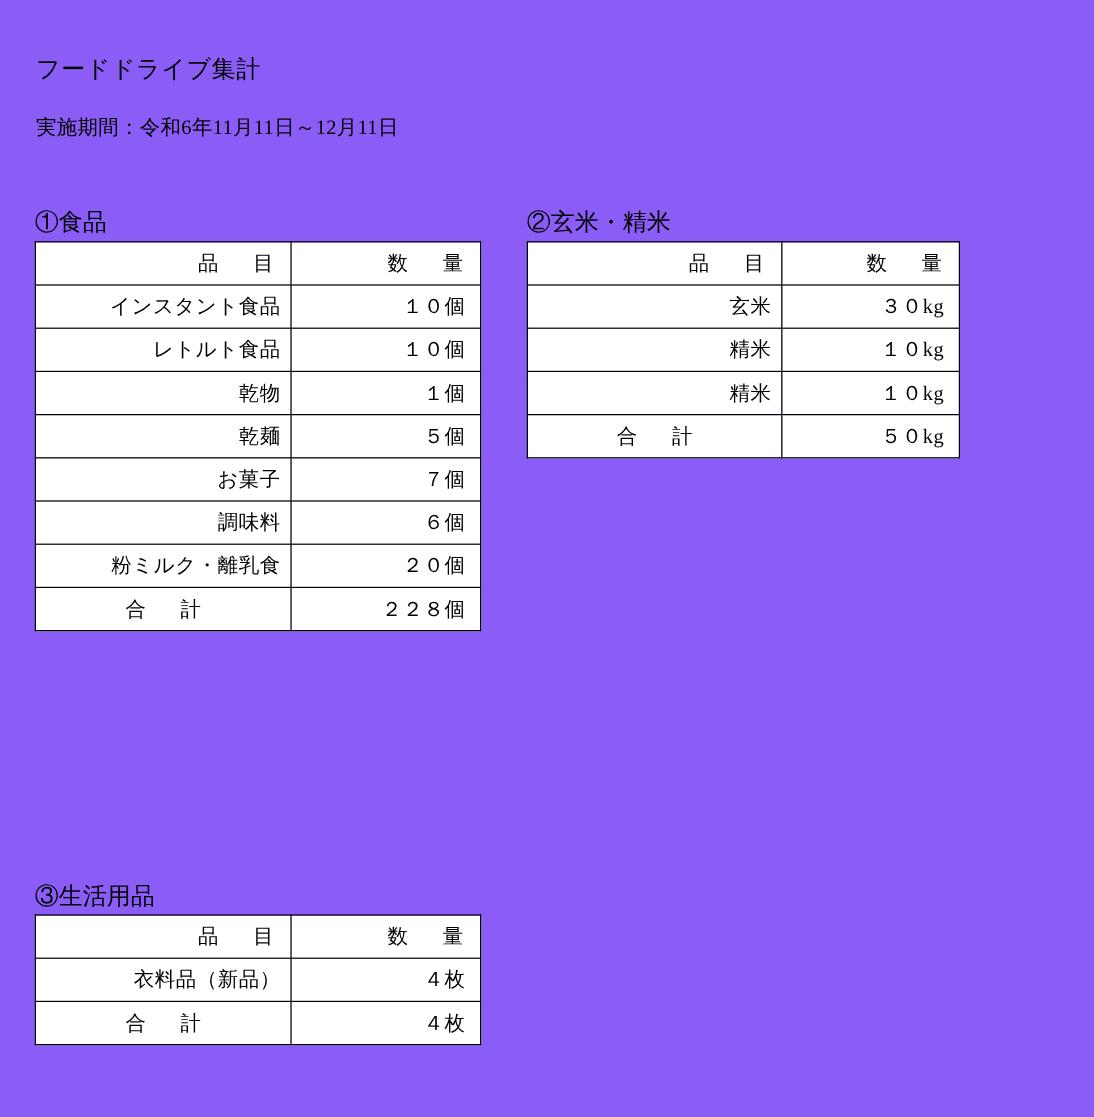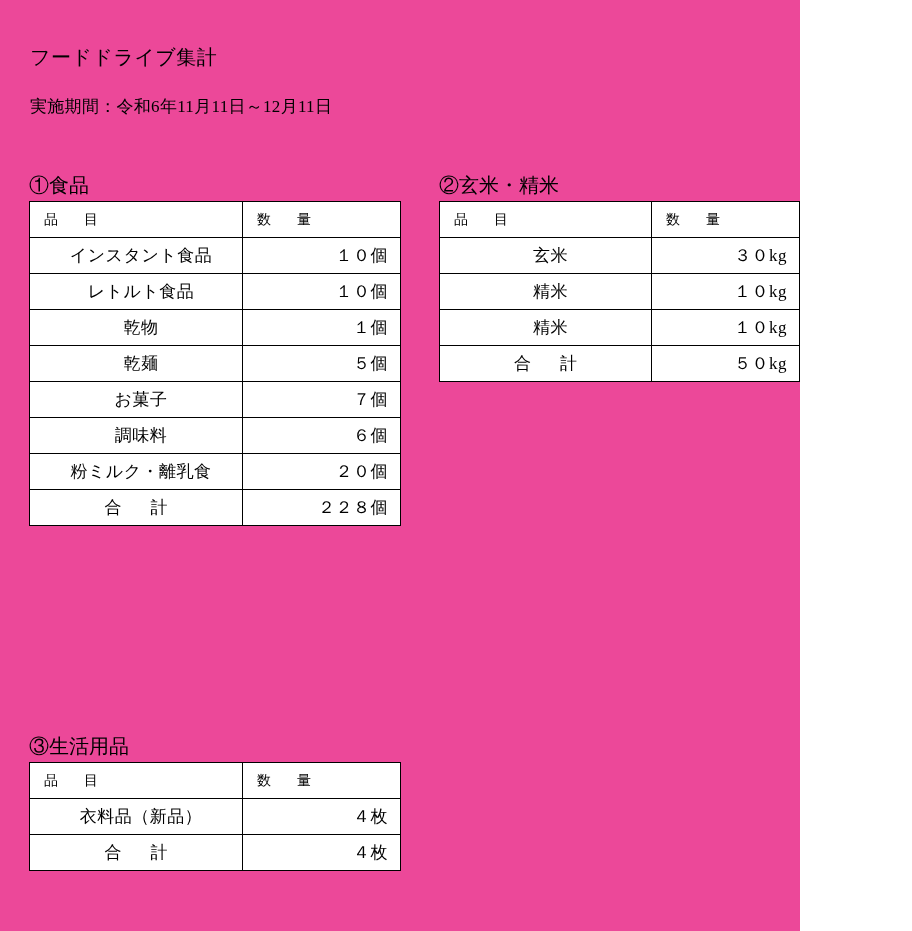--- a/index.html
+++ b/index.html
@@ -12,23 +12,23 @@
     height: 931px;
     font-family: "Liberation Serif", "DejaVu Serif", serif;
     color: #000000;
     position: relative;
     overflow: hidden;
   }
   .page {
     position: absolute;
     left: 0;
     top: 0;
-    width: 800px;
+    width: 912px;
     height: 931px;
-    background: #ec4899;
+    background: #8b5cf6;
   }
   .doc-title {
     position: absolute;
     left: 30px;
     top: 44px;
     font-size: 20px;
     letter-spacing: 0.5px;
     white-space: nowrap;
   }
   .doc-period {
@@ -52,27 +52,27 @@
   }
   .tbl td, .tbl th {
     border: 1px solid #000000;
     height: 36px;
     padding: 0 8px;
     font-weight: normal;
     box-sizing: border-box;
     background: #ffffff;
   }
   .tbl .hd {
-    text-align: left;
+    text-align: right;
     letter-spacing: 6px;
     padding-left: 14px;
-    font-size: 14px;
+    font-size: 17px;
   }
   .tbl .item {
-    text-align: center;
+    text-align: right;
     padding-left: 18px;
     letter-spacing: 0.5px;
   }
   .tbl .qty {
     text-align: right;
     padding-right: 12px;
     letter-spacing: 0.5px;
     padding-left: 32px;
   }
   .tbl .total-label {

